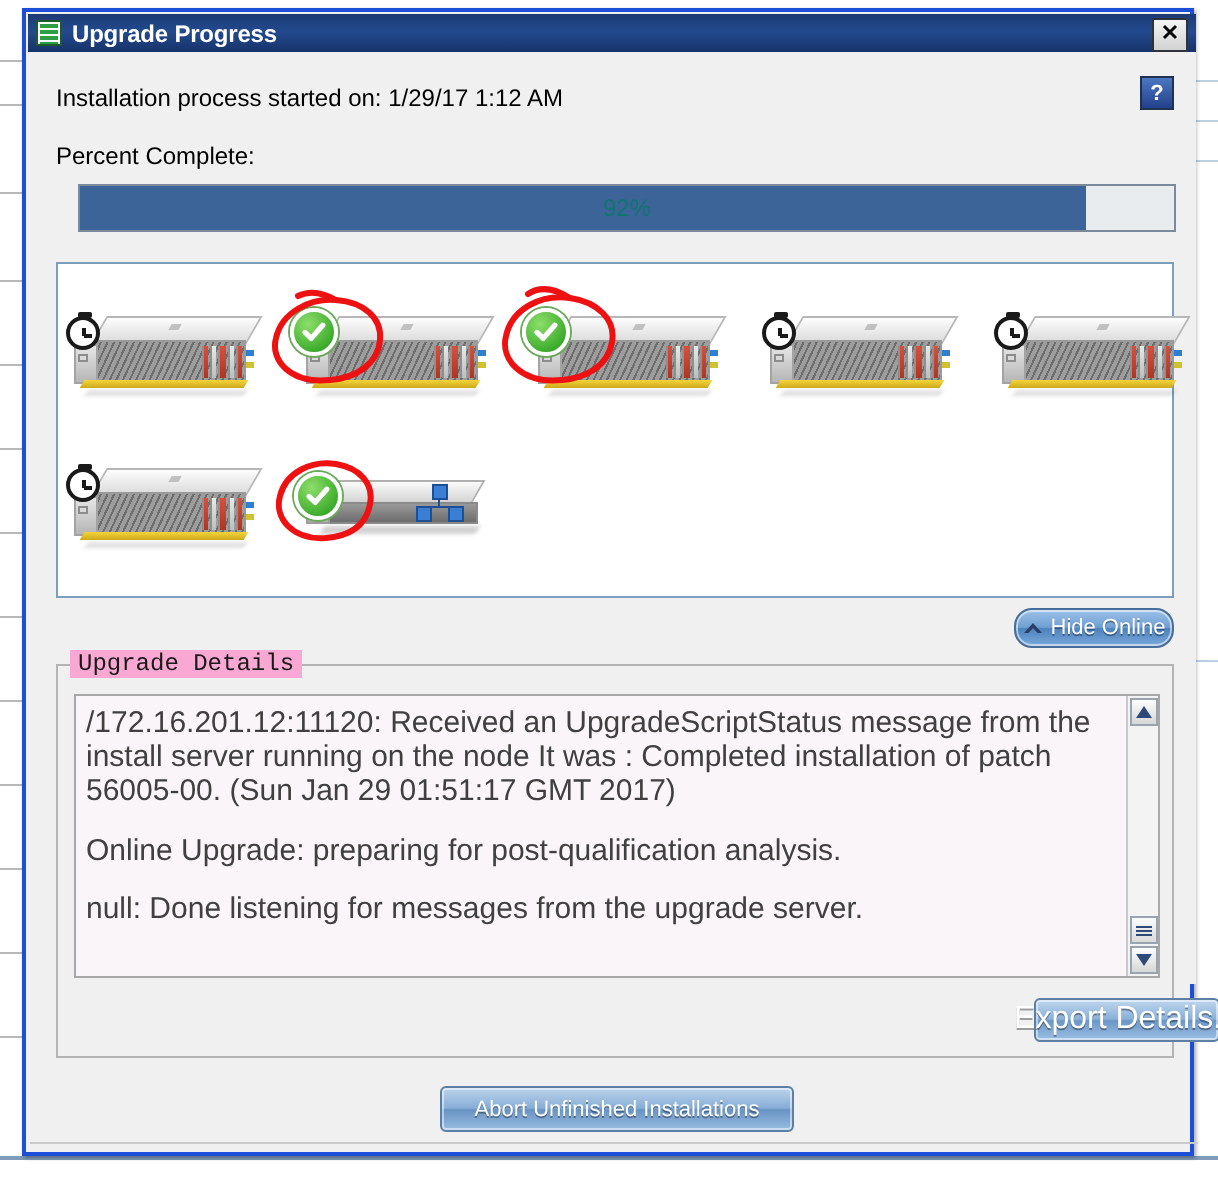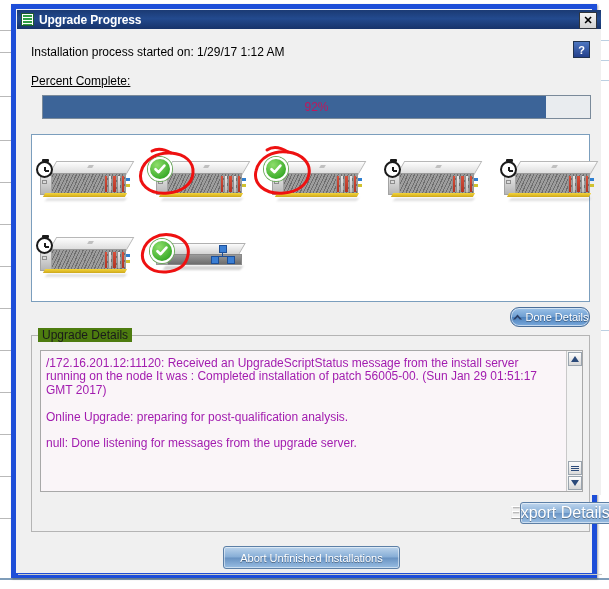--- a/index.html
+++ b/index.html
@@ -14,21 +14,21 @@
   #bg-page{position:absolute;left:0;top:0;width:609px;height:589px;background:#ffffff;}
   #bg-page .bg-line{position:absolute;left:0;width:11px;height:1px;background:#b9b9b9;}
   #bg-bottomrule{position:absolute;left:0;top:578px;width:609px;height:2px;background:#7f9db9;}
   #bg-rightcol{position:absolute;left:598px;top:0;width:11px;height:578px;background:#ffffff;}
   #bg-rightcol .rc{position:absolute;left:0;width:11px;height:1px;background:#bcd0e2;}
 
   
   #dialog{
     position:absolute;left:11px;top:4px;width:586px;height:574px;
     background:#f0f0f0;
-    border:5px solid #1d4ed8;
+    border:2px solid #1d4ed8;
     box-sizing:border-box;
     box-shadow:1px 1px 2px rgba(0,0,0,.35);
   }
 
   
   #titlebar{
     position:absolute;left:1px;top:1px;width:584px;height:19px;
     background:linear-gradient(to bottom,#1b3a73 0%,#234a8e 45%,#17336a 100%);
     display:flex;align-items:center;
   }
@@ -59,31 +59,31 @@
 
   #started-text{position:absolute;left:14px;top:16px;font-size:12px;color:#000;white-space:nowrap;}
   #help-button{
     position:absolute;left:556px;top:12px;width:15px;height:15px;
     background:linear-gradient(to bottom,#4d76c0,#23408c);
     border:1px solid #20324f;
     color:#ffffff;font-weight:bold;font-size:11px;
     display:flex;align-items:center;justify-content:center;cursor:pointer;
   }
 
-  #percent-label{position:absolute;left:14px;top:45px;font-size:12px;color:#000;text-decoration:underline;}
+  #percent-label{position:absolute;left:14px;top:45px;font-size:12px;color:#000;}
 
   #progress-outer{
     position:absolute;left:25px;top:66px;width:549px;height:24px;
     background:#e9ecef;border:1px solid #7a8a9a;box-sizing:border-box;
   }
   #progress-fill{position:absolute;left:0;top:0;height:100%;background:#3c6498;}
   #progress-text{
     position:absolute;left:0;top:0;width:100%;height:100%;
     display:flex;align-items:center;justify-content:center;
-    font-size:12px;color:#be185d;
+    font-size:12px;color:#0f766e;
   }
 
   
   #devices-panel{
     position:absolute;left:14px;top:105px;width:559px;height:168px;
     background:#ffffff;border:1px solid #7b9ebd;box-sizing:border-box;
   }
   .device{position:absolute;}
 
   
@@ -181,31 +181,31 @@
     cursor:pointer;box-shadow:inset 0 0 0 1px rgba(255,255,255,.55);
   }
   #hide-details-button span{font-size:11px;color:#ffffff;white-space:nowrap;text-shadow:0 1px 0 rgba(0,0,0,.35);}
 
   
   #details-group{
     position:absolute;left:14px;top:306px;width:559px;height:197px;
     border:1px solid #b4b4b4;box-sizing:border-box;
   }
   #details-legend{
-    position:absolute;left:6px;top:-8px;background:#4d7c0f;padding:0 4px;
-    font-size:12px;color:#1a1a1a;
+    position:absolute;left:6px;top:-8px;background:#f9a8d4;padding:0 4px;
+    font-size:12px;color:#1a1a1a;font-family:Liberation Mono, monospace;
   }
   #details-box{
     position:absolute;left:8px;top:14px;width:543px;height:142px;
     background:#faf5f8;border:1px solid #a8a8a8;box-sizing:border-box;
     overflow:hidden;
   }
   #details-text{
     position:absolute;left:5px;top:6px;width:512px;
-    font-size:12px;color:#a21caf;line-height:1.12;
+    font-size:15px;color:#404040;line-height:1.12;
   }
   #details-text p{margin:0 0 12px 0;}
   #details-text p.first{margin-bottom:14px;}
 
   #details-scrollbar{
     position:absolute;right:0;top:0;width:16px;height:100%;
     background:#f3f3f3;border-left:1px solid #c9c9c9;box-sizing:border-box;
   }
   .sb-arrow{
     position:absolute;left:1px;width:14px;height:14px;
@@ -493,21 +493,21 @@
           </svg>
         </div>
       </div>
 
     </div>
 
     <div id="hide-details-button">
       <svg width="11" height="8" viewBox="0 0 11 8">
         <path d="M1 6.5 L5.5 1.5 L10 6.5 L7.8 6.5 L5.5 4 L3.2 6.5 Z" fill="#2b3f66"></path>
       </svg>
-      <span>Done Details</span>
+      <span>Hide Online</span>
     </div>
 
     <div id="details-group">
       <div id="details-legend">Upgrade Details</div>
 
       <div id="details-box">
         <div id="details-text">
           <p class="first">/172.16.201.12:11120: Received an UpgradeScriptStatus message from the install server running on the node It was : Completed installation of patch 56005-00. (Sun Jan 29 01:51:17 GMT 2017)</p>
           <p>Online Upgrade: preparing for post-qualification analysis.</p>
           <p>null: Done listening for messages from the upgrade server.</p>

